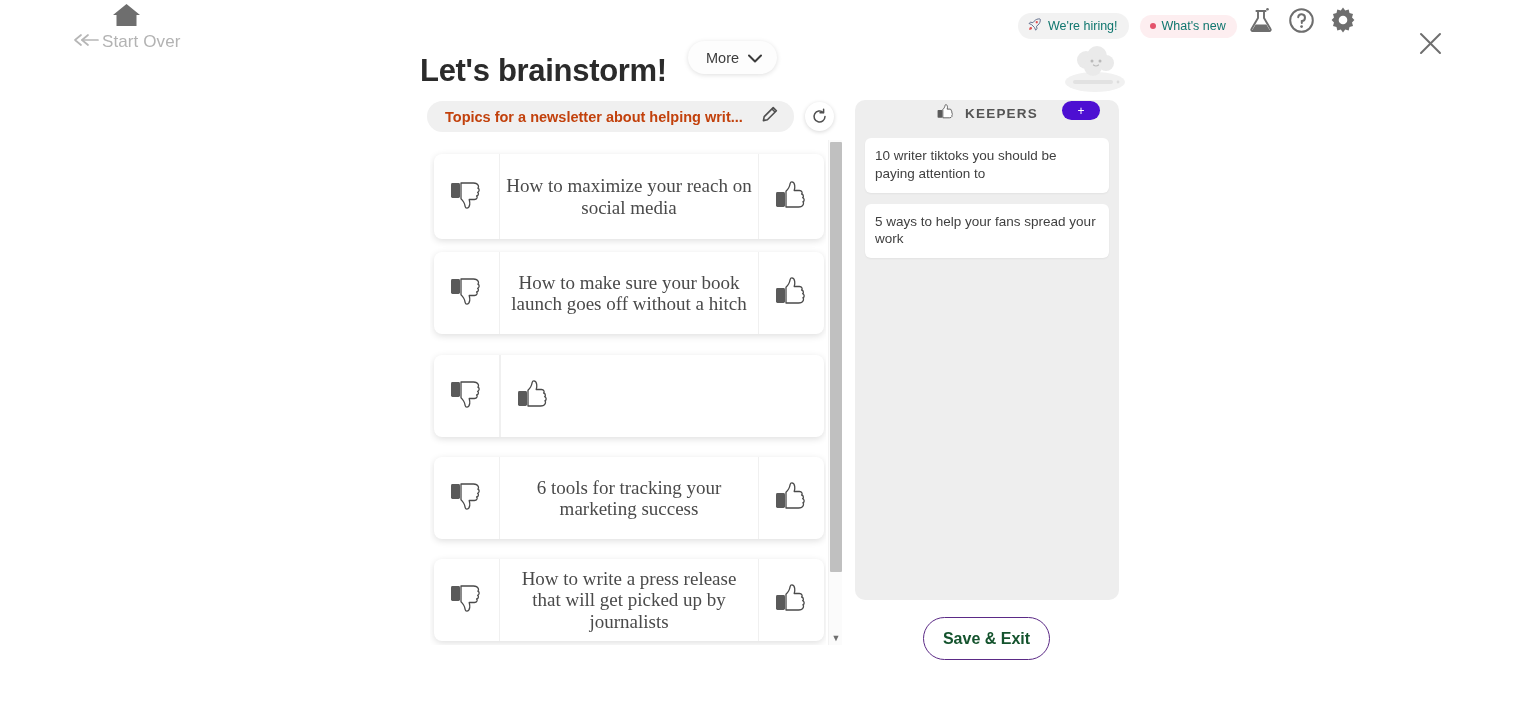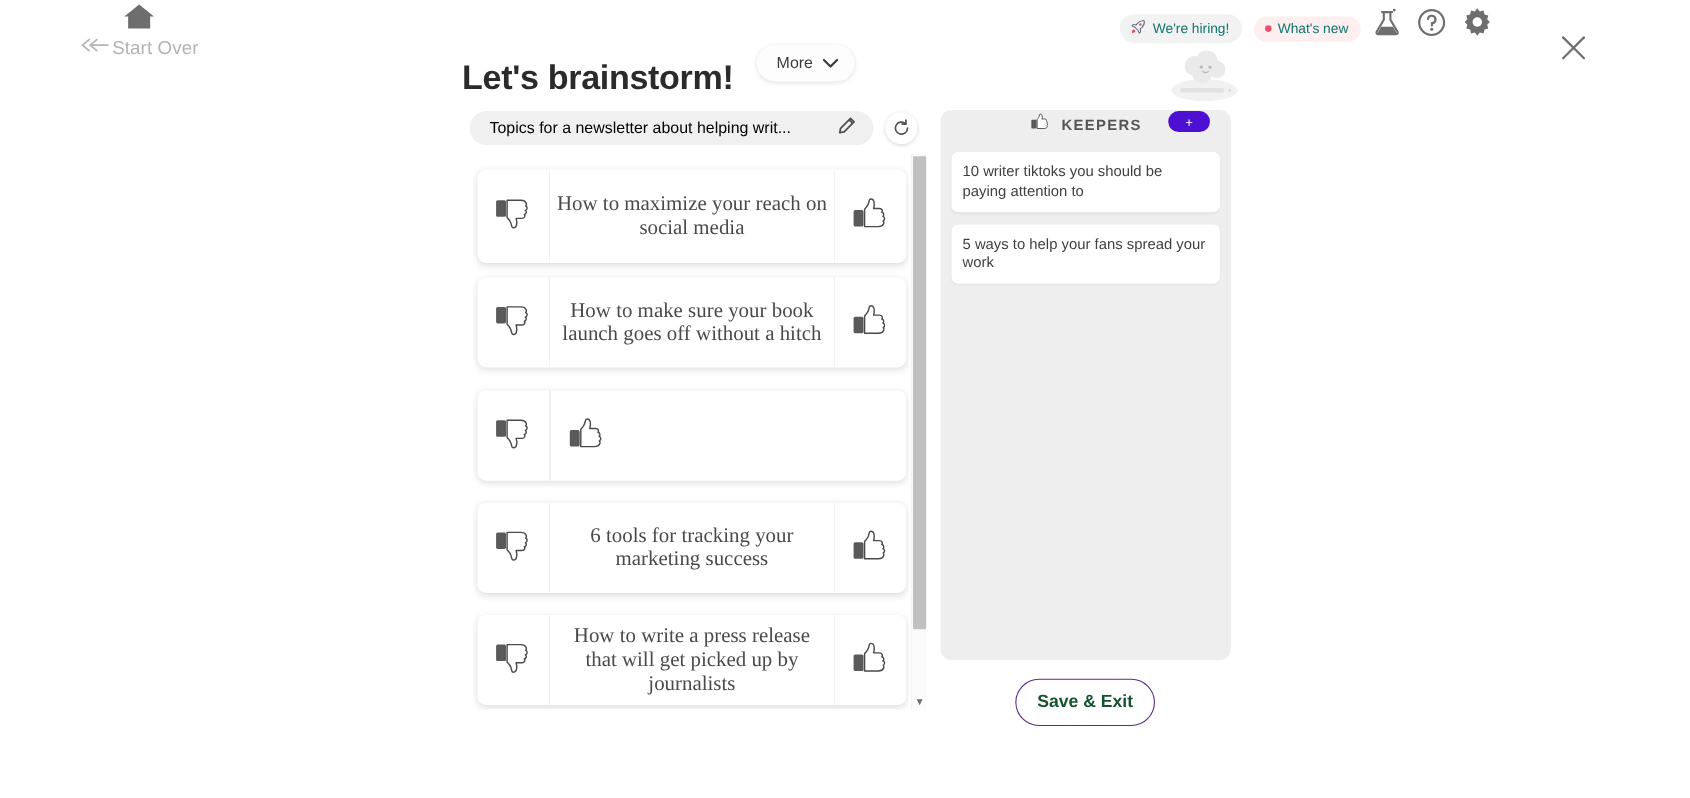--- a/index.html
+++ b/index.html
@@ -24,21 +24,20 @@
     left: 72px;
     top: 2px;
     display: flex;
     flex-direction: column;
     align-items: center;
     cursor: pointer;
   }
   .home-icon { display: block; margin-bottom: 1px; }
   .start-over-row {
     display: flex;
-    align-items: center;
     gap: 2px;
   }
   .start-over-label {
     font-size: 17px;
     color: #b3b3b3;
     letter-spacing: .1px;
   }
 
   .badges {
     position: absolute;
@@ -134,23 +133,24 @@
     background: #f0f0f0;
     border-radius: 999px;
     display: flex;
     align-items: center;
     padding: 0 16px 0 18px;
     cursor: text;
   }
   .topic-text {
     flex: 1;
     font-size: 14.5px;
-    color: #000000;
+    color: #c2410c;
     white-space: nowrap;
     overflow: hidden;
+    font-weight: bold;
   }
   .pencil { flex: none; margin-left: 8px; cursor: pointer; }
 
   .refresh-btn {
     position: absolute;
     left: 805px;
     top: 102px;
     width: 29px;
     height: 29px;
     border-radius: 50%;

